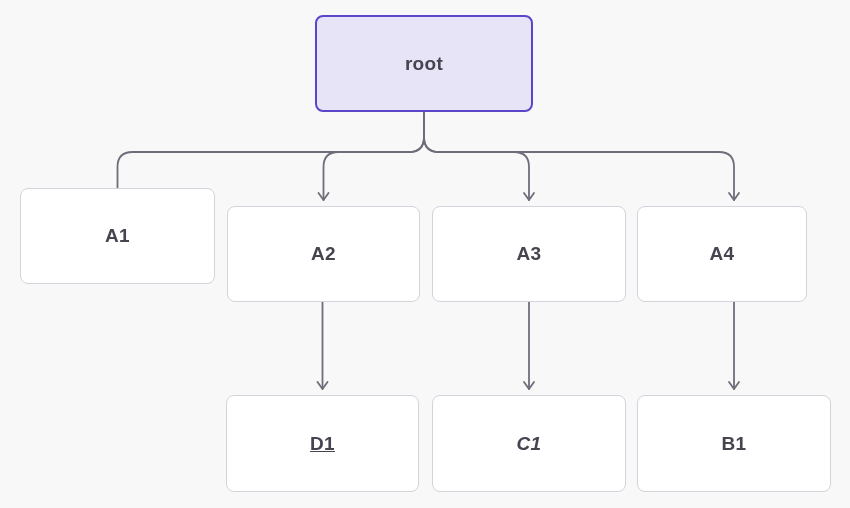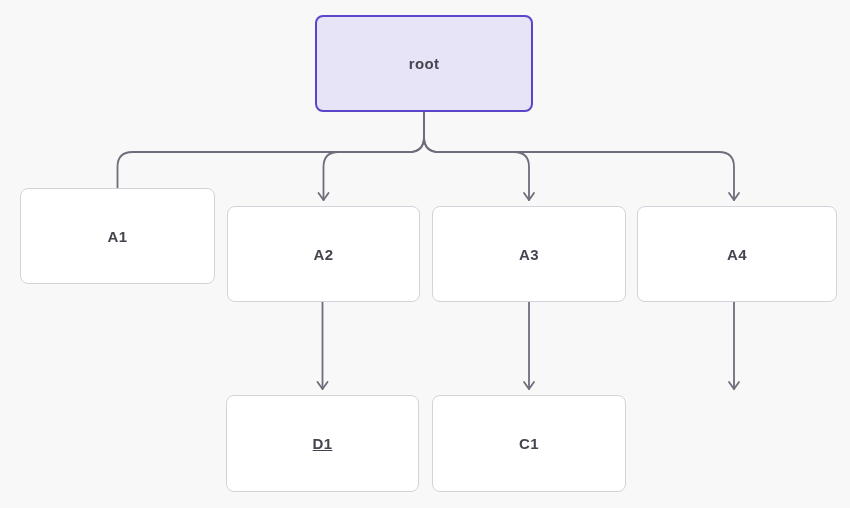--- a/index.html
+++ b/index.html
@@ -22,21 +22,21 @@
   }
   .node {
     position: absolute;
     box-sizing: border-box;
     display: flex;
     align-items: center;
     justify-content: center;
     background: var(--node-fill, #ffffff);
     border: 1px solid var(--node-border, #d3d3db);
     border-radius: 8px;
-    font-size: 15px;
+    font-size: 19px;
     font-weight: 700;
     letter-spacing: 0.3px;
     color: var(--node-text, #45454f);
     cursor: default;
   }
   .node.root {
     background: var(--root-fill, #e8e4f8);
     border: 2px solid var(--root-border, #5a46c8);
   }
 </style>
@@ -58,16 +58,17 @@
       <path d="M 529 302 L 529 389" fill="none" stroke="#6f6d7a" stroke-width="1.8" stroke-linecap="round" stroke-linejoin="round"></path>
       <path d="M 524 382 L 529 389 L 534 382" fill="none" stroke="#6f6d7a" stroke-width="1.8" stroke-linecap="round" stroke-linejoin="round"></path>
       <path d="M 734 302 L 734 389" fill="none" stroke="#6f6d7a" stroke-width="1.8" stroke-linecap="round" stroke-linejoin="round"></path>
       <path d="M 729 382 L 734 389 L 739 382" fill="none" stroke="#6f6d7a" stroke-width="1.8" stroke-linecap="round" stroke-linejoin="round"></path>
     </svg>
 
   <div class="node root" style="left: 315px; top: 15px; width: 218px; height: 97px;">root</div>
   <div class="node" style="left: 20px; top: 188px; width: 195px; height: 96px;">A1</div>
   <div class="node" style="left: 227px; top: 206px; width: 193px; height: 96px;">A2</div>
   <div class="node" style="left: 432px; top: 206px; width: 194px; height: 96px;">A3</div>
-  <div class="node" style="left: 637px; top: 206px; width: 200px; height: 96px;">A4</div>
+  <div class="node" style="left: 637px; top: 206px; width: 170px; height: 96px;">A4</div>
   <div class="node" style="left: 226px; top: 395px; width: 193px; height: 97px; text-decoration: underline;">D1</div>
-  <div class="node" style="left: 432px; top: 395px; width: 194px; height: 97px;">C1</div>
+  <div class="node" style="left: 432px; top: 395px; width: 194px; height: 97px; font-style: italic;">C1</div>
+  <div class="node" style="left: 637px; top: 395px; width: 194px; height: 97px;">B1</div>
 </div>
 
 </body></html>

